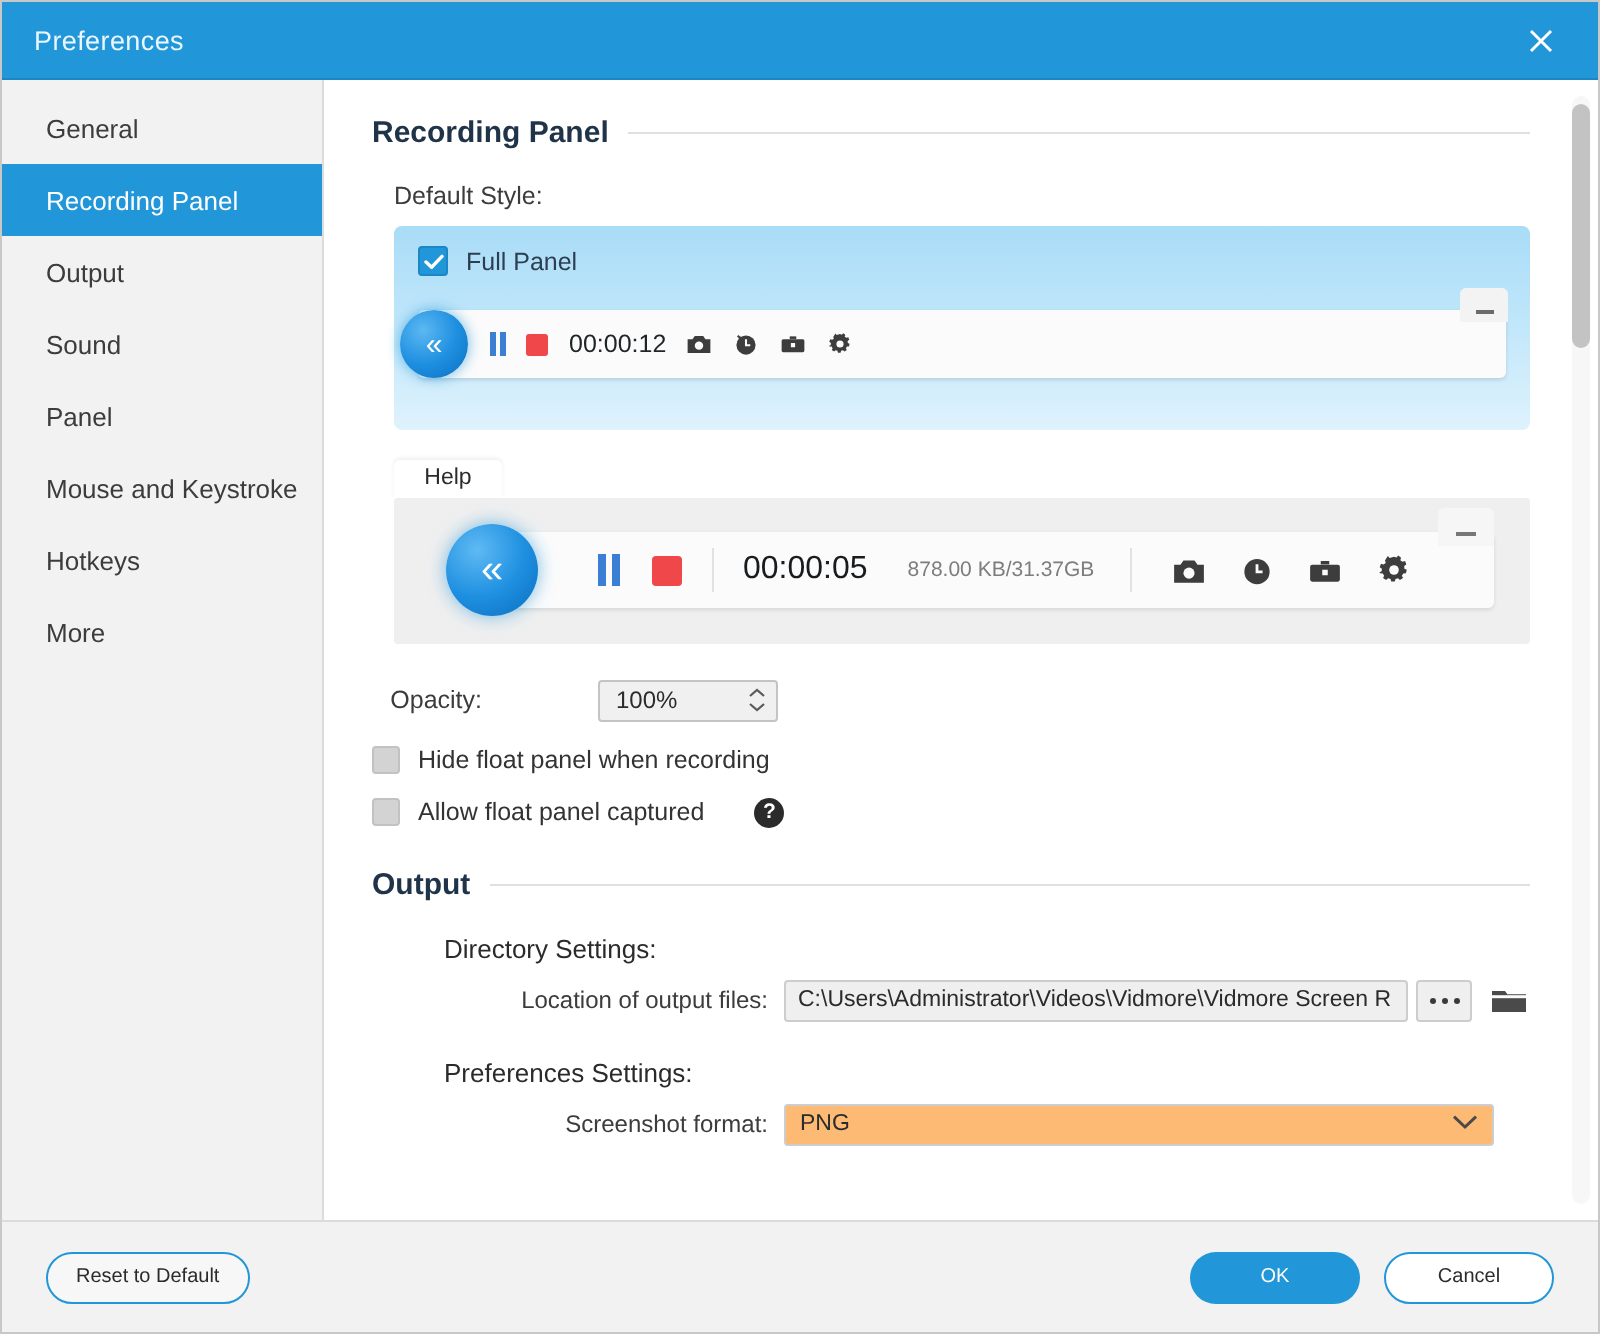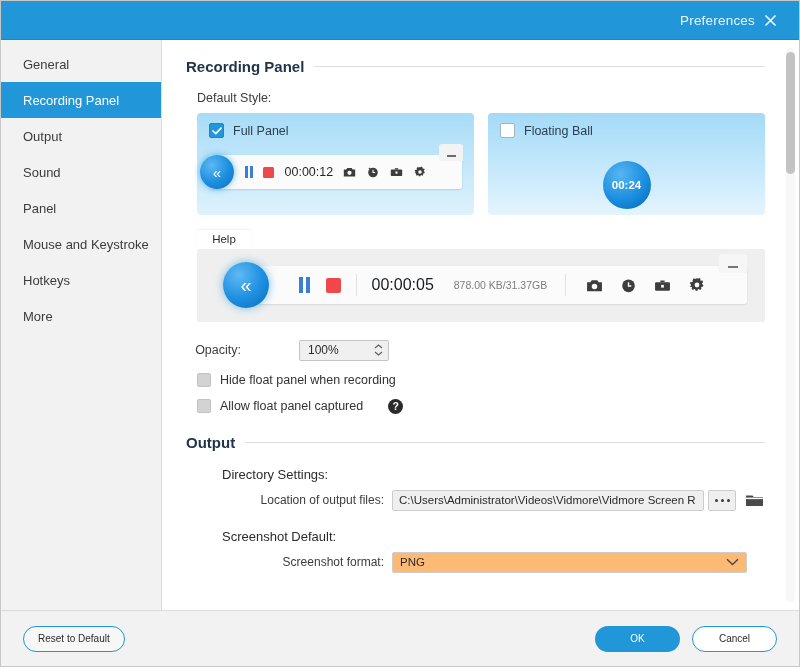--- a/index.html
+++ b/index.html
@@ -17,21 +17,20 @@
     position: relative;
   }
 
   
   .titlebar {
     height: 38px; flex: 0 0 38px;
     background: #2196d8;
     display: flex; align-items: center;
     padding: 0 14px 0 16px;
     color: #ffffff;
-    text-align: right;
   }
   .titlebar-title { font-size: 13.5px; letter-spacing: .2px; flex: 1; color:#eaf6fd; }
   .close-btn {
     width: 30px; height: 30px;
     display: flex; align-items: center; justify-content: center;
     cursor: pointer;
   }
   .close-btn svg { display:block; }
 
   
@@ -200,21 +199,21 @@
     background: #f0f0f0; border: 1px solid #c4c4c4; border-radius: 2px;
     display: flex; align-items: center;
     font-size: 12px; color: #2b2b2b; padding-left: 8px;
     position: relative; cursor: text;
   }
   .spin-arrows {
     position: absolute; right: 5px; top: 50%; transform: translateY(-50%);
     display: flex; flex-direction: column; gap: 2px; cursor: pointer;
   }
 
-  .cb-row { display: flex; align-items: center; gap: 9px; margin-top: 12px; margin-left: 11px; }
+  .cb-row { display: flex; align-items: center; gap: 9px; margin-top: 12px; }
   .cb-grey {
     width: 14px; height: 14px; border-radius: 2px;
     background: #d3d3d3; border: 1px solid #c2c2c2;
     cursor: pointer; flex: 0 0 14px;
   }
   .cb-text { font-size: 12.5px; color: #333; }
   .help-dot {
     width: 15px; height: 15px; border-radius: 50%;
     background: #2b2b2b; color: #fff;
     display: flex; align-items: center; justify-content: center;
@@ -385,29 +384,20 @@
                       <circle cx="7" cy="7" r="2.1" fill="#fbfbfb"></circle>
                     </svg>
                 </span>
               </span>
               <span class="minimize">
                   <i></i>
                 </span>
             </div>
           </div>
 
-          <div class="style-card ball">
-            <div class="chk-row">
-              <span class="chk"></span>
-              <span class="chk-label">Floating Ball</span>
-            </div>
-            <div class="ball-circle">
-              <span>00:24</span>
-            </div>
-          </div>
 
         </div>
 
         <div class="big-wrap">
           <div class="help-tab">Help</div>
           <div class="big-panel">
             <div class="big-bar">
               <span class="big-pause">
                   <i></i>
                   <i></i>
@@ -495,21 +485,21 @@
             </span>
           <span class="folder-btn">
             <svg width="19" height="15" viewBox="0 0 19 15">
                 <path d="M1 2.5h6.5l1.2 1.6H18V13H1z" fill="#4a4a4a"></path>
                 <rect x="1" y="4.6" width="17" height="1.5" fill="#fbfbfb"></rect>
               </svg>
           </span>
         </div>
 
 
-        <div class="sub-head" style="margin-top:18px;">Screenshot Default:</div>
+        <div class="sub-head" style="margin-top:18px;">Preferences Settings:</div>
 
         <div class="sel-row">
           <span class="sel-lbl">Screenshot format:</span>
           <span class="select">
             <span>PNG</span>
             <span>
               <svg width="13" height="8" viewBox="0 0 13 8">
                   <path d="M1 1.3 L6.5 6.5 L12 1.3" stroke="#4a4a4a" stroke-width="1.5" fill="none"></path>
                 </svg>
             </span>

